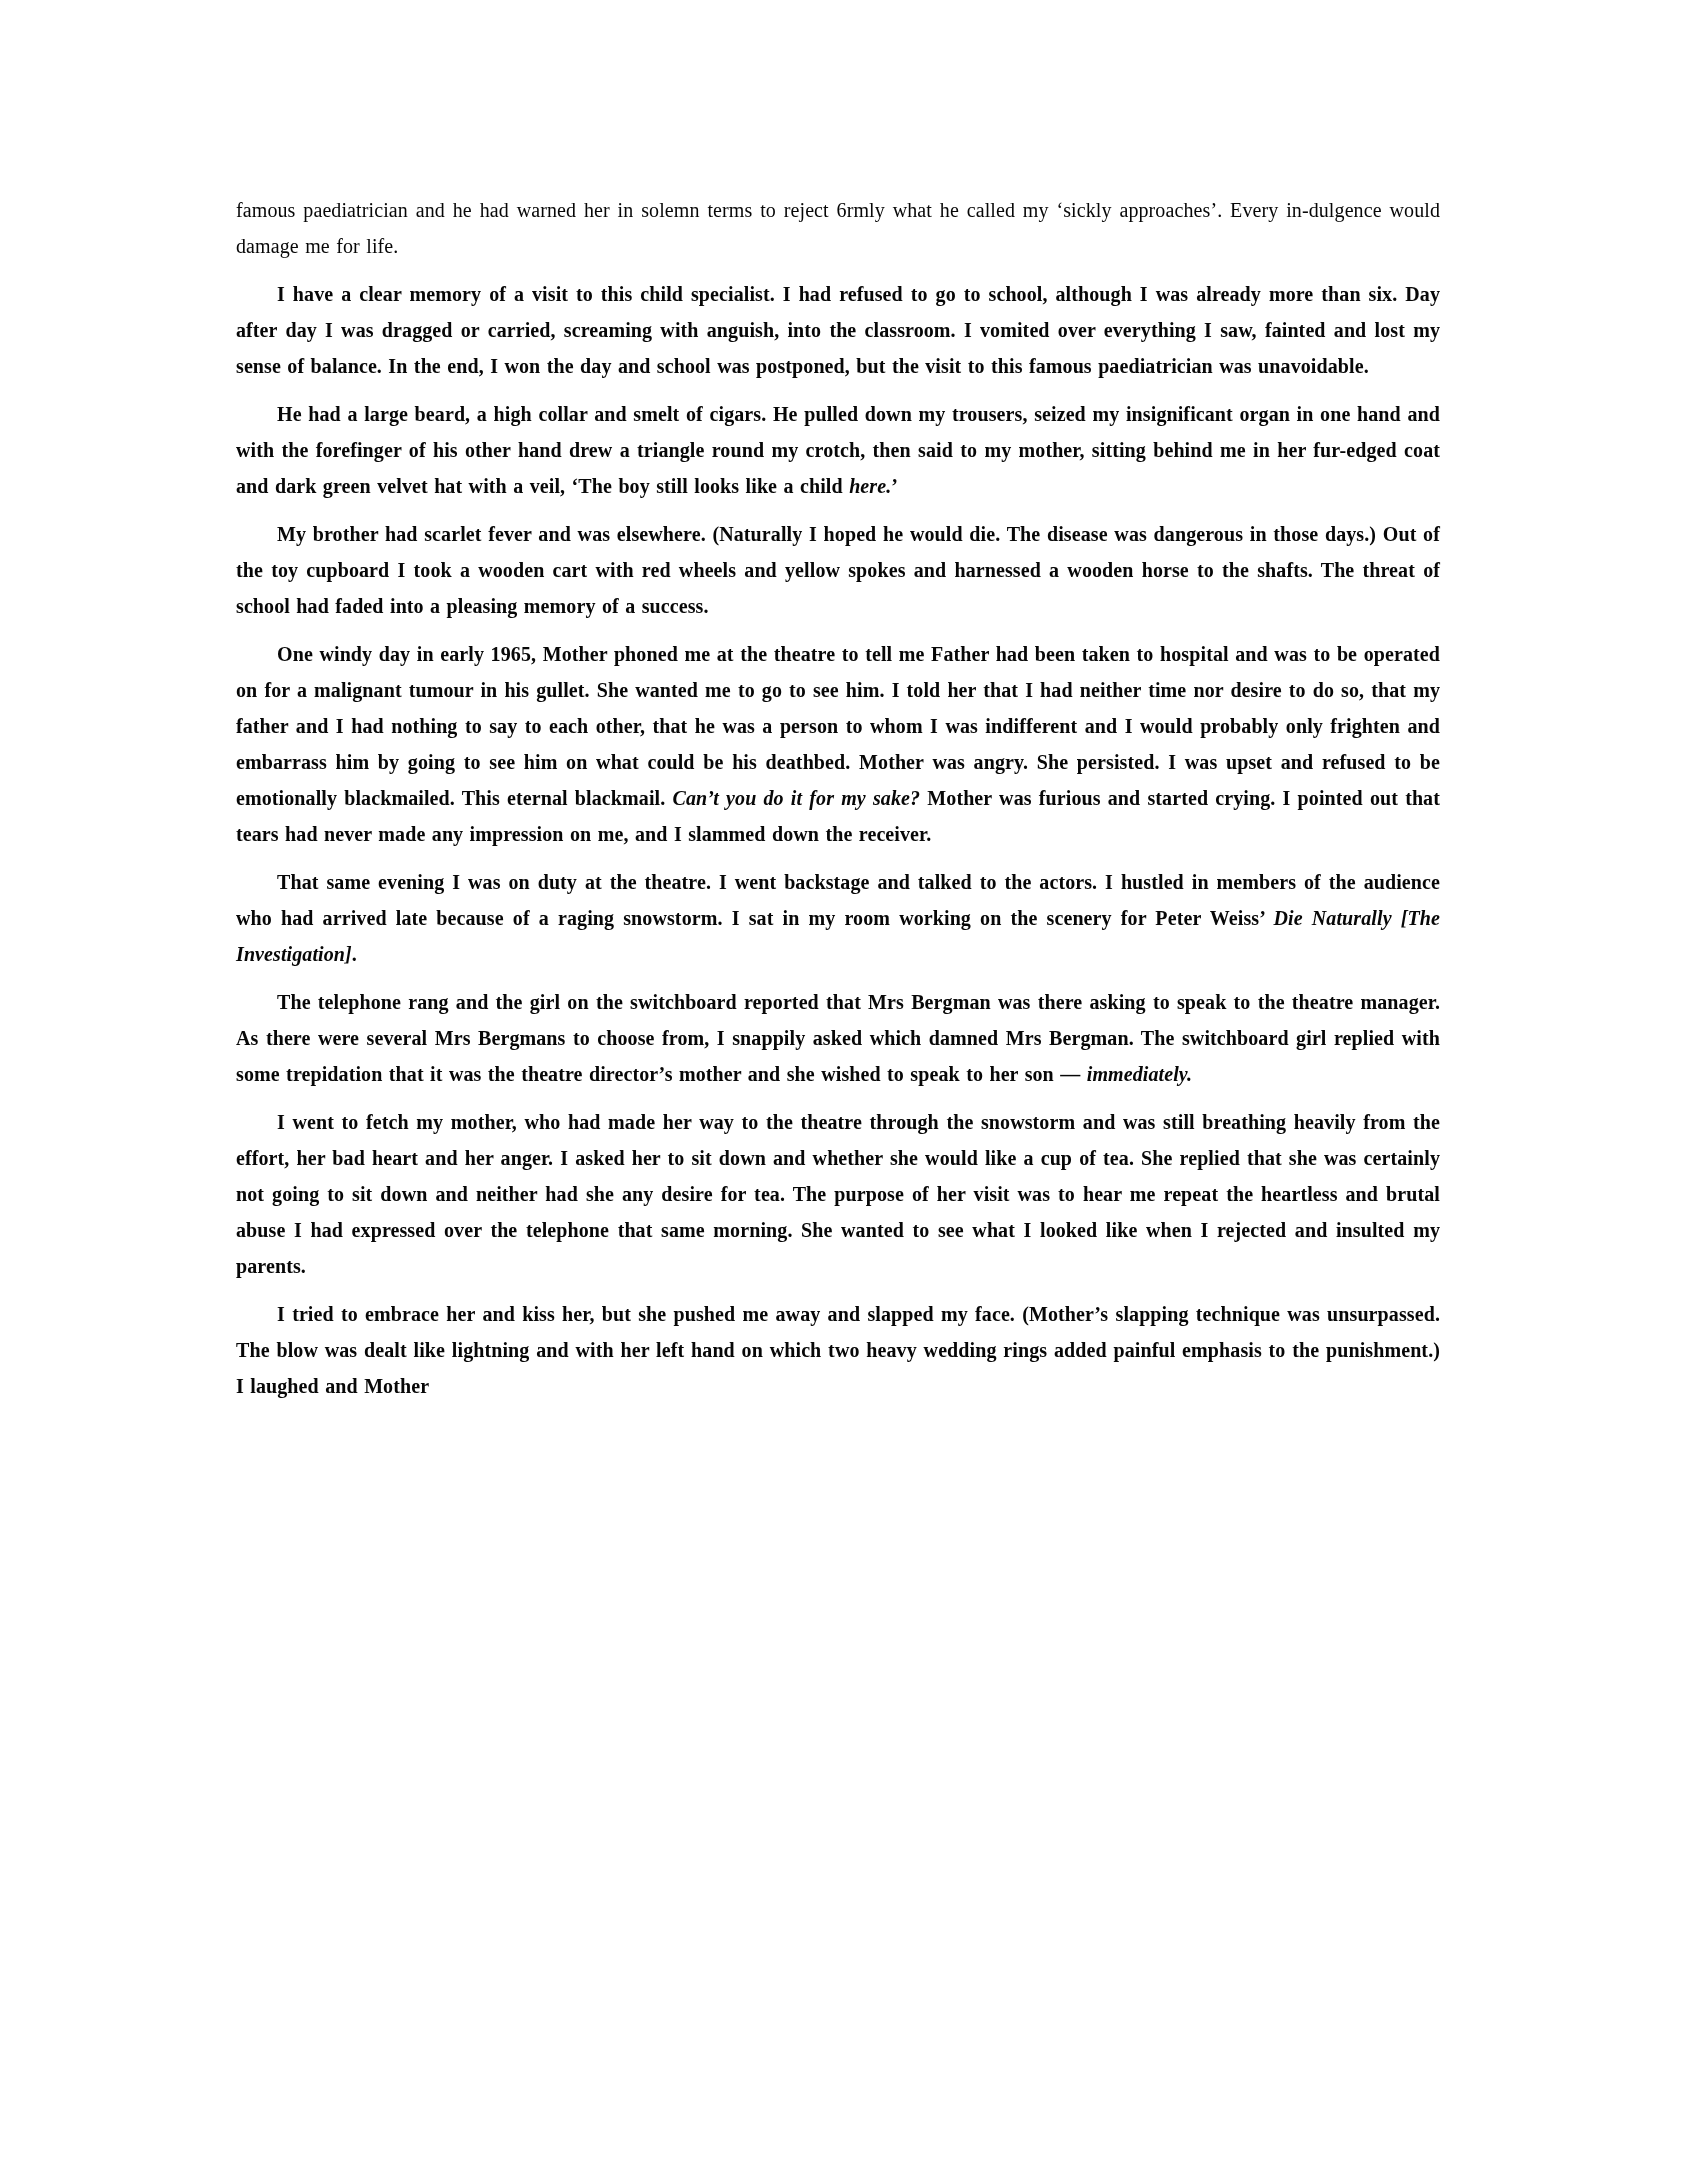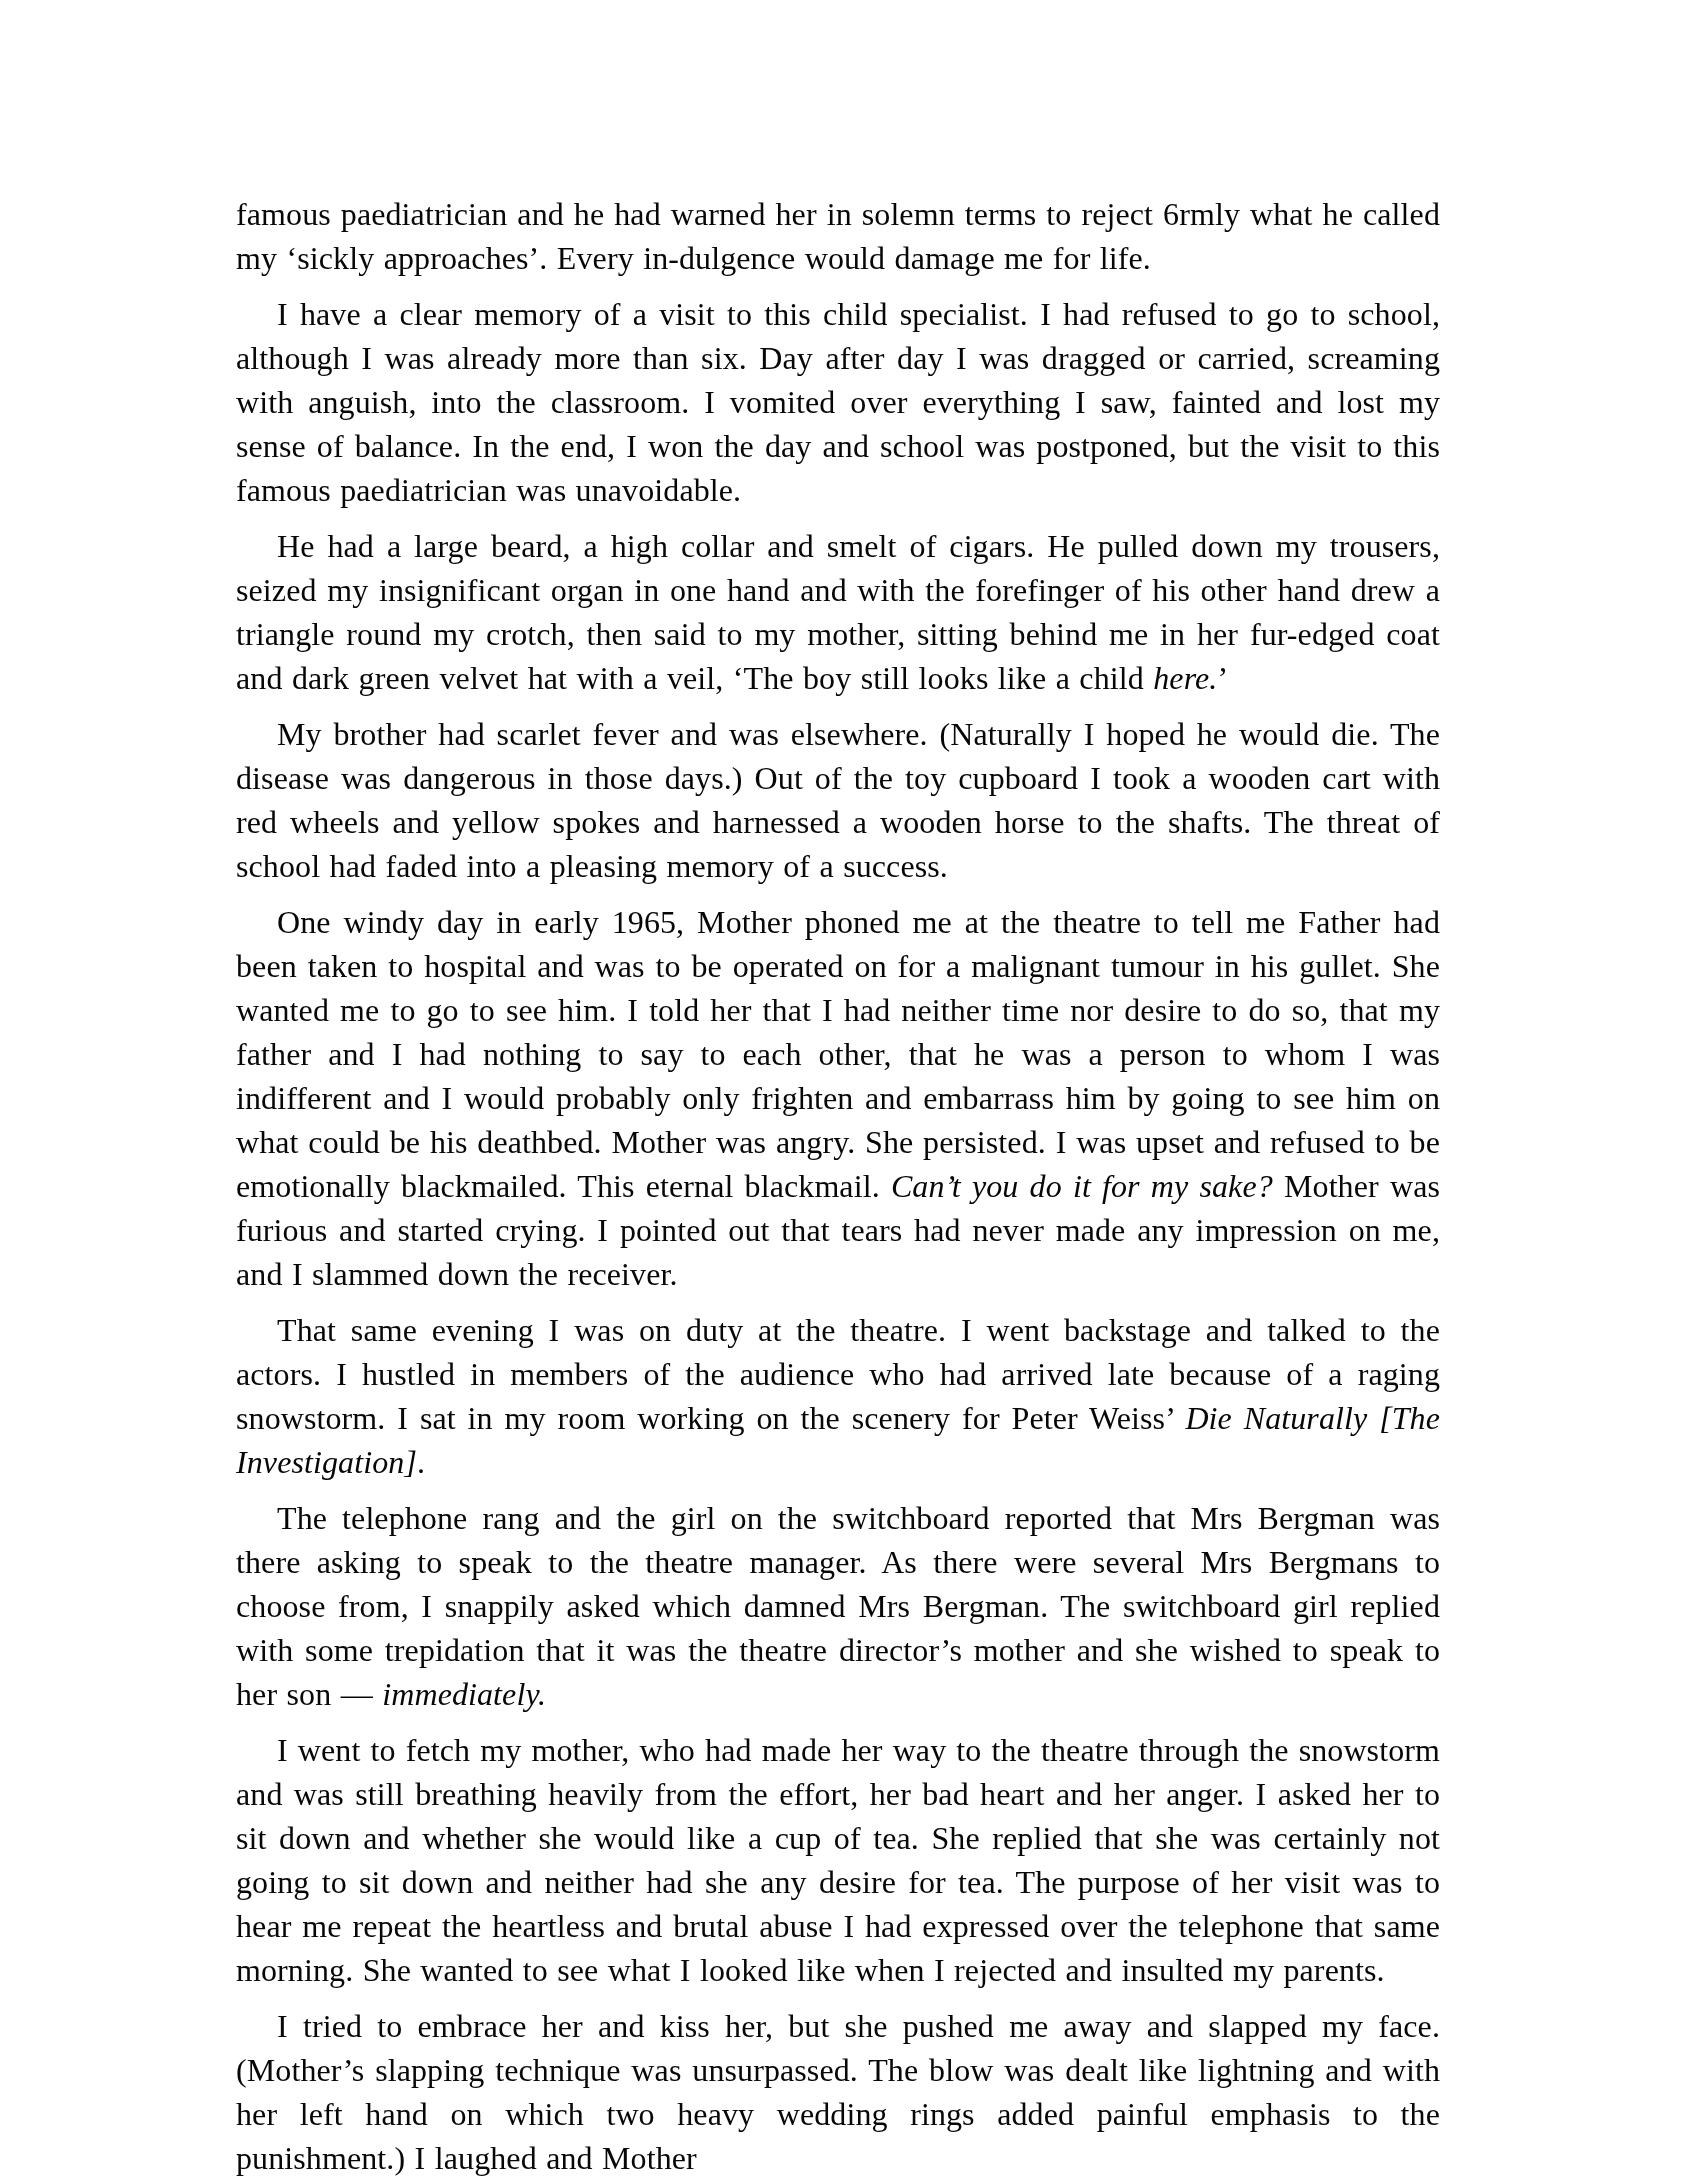--- a/index.html
+++ b/index.html
@@ -21,30 +21,31 @@
   }
   .text-block {
     position: absolute;
     left: 236px;
     top: 192px;
     width: 1204px;
     color: #070707;
   }
   .text-block p {
     margin: 0;
-    font-size: 32px;
-    line-height: 44px;
+    font-size: 20px;
+    line-height: 36px;
     text-align: justify;
     text-justify: inter-word;
     letter-spacing: 0.1px;
     word-spacing: 1.3px;
   }
   .text-block p.indent {
     text-indent: 41px;
     margin-top: 12px;
+    font-weight: bold;
   }
   .text-block i {
     font-style: italic;
   }
 </style>
 </head>
 <body style="background: rgb(255, 255, 255);">
 
 <main class="page">
   <section class="text-block" style="color: rgb(7, 7, 7);">

